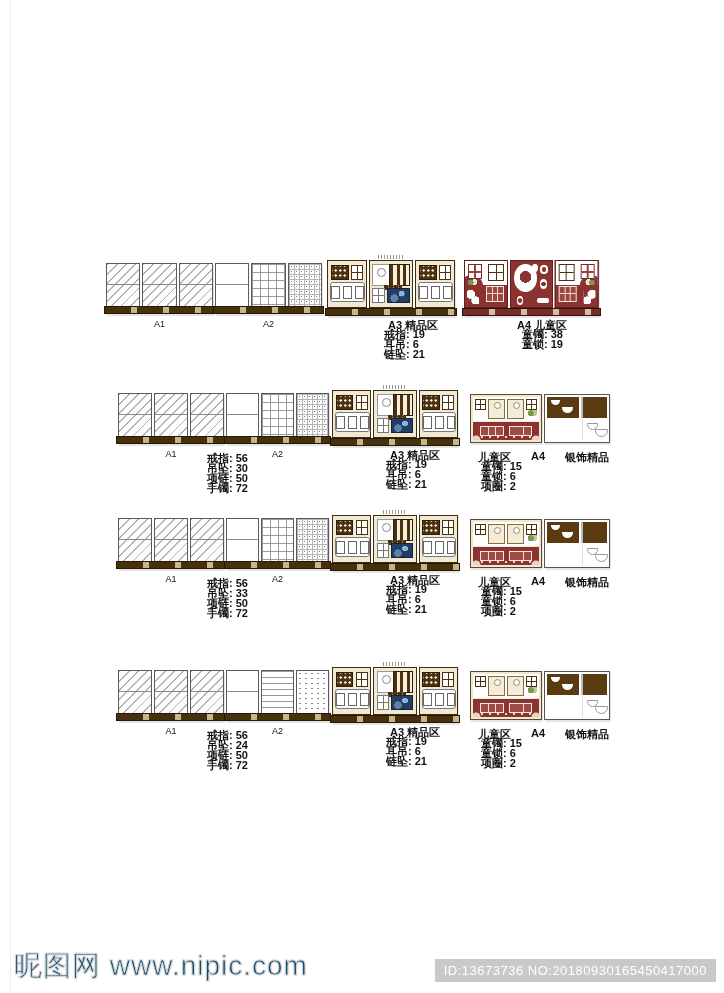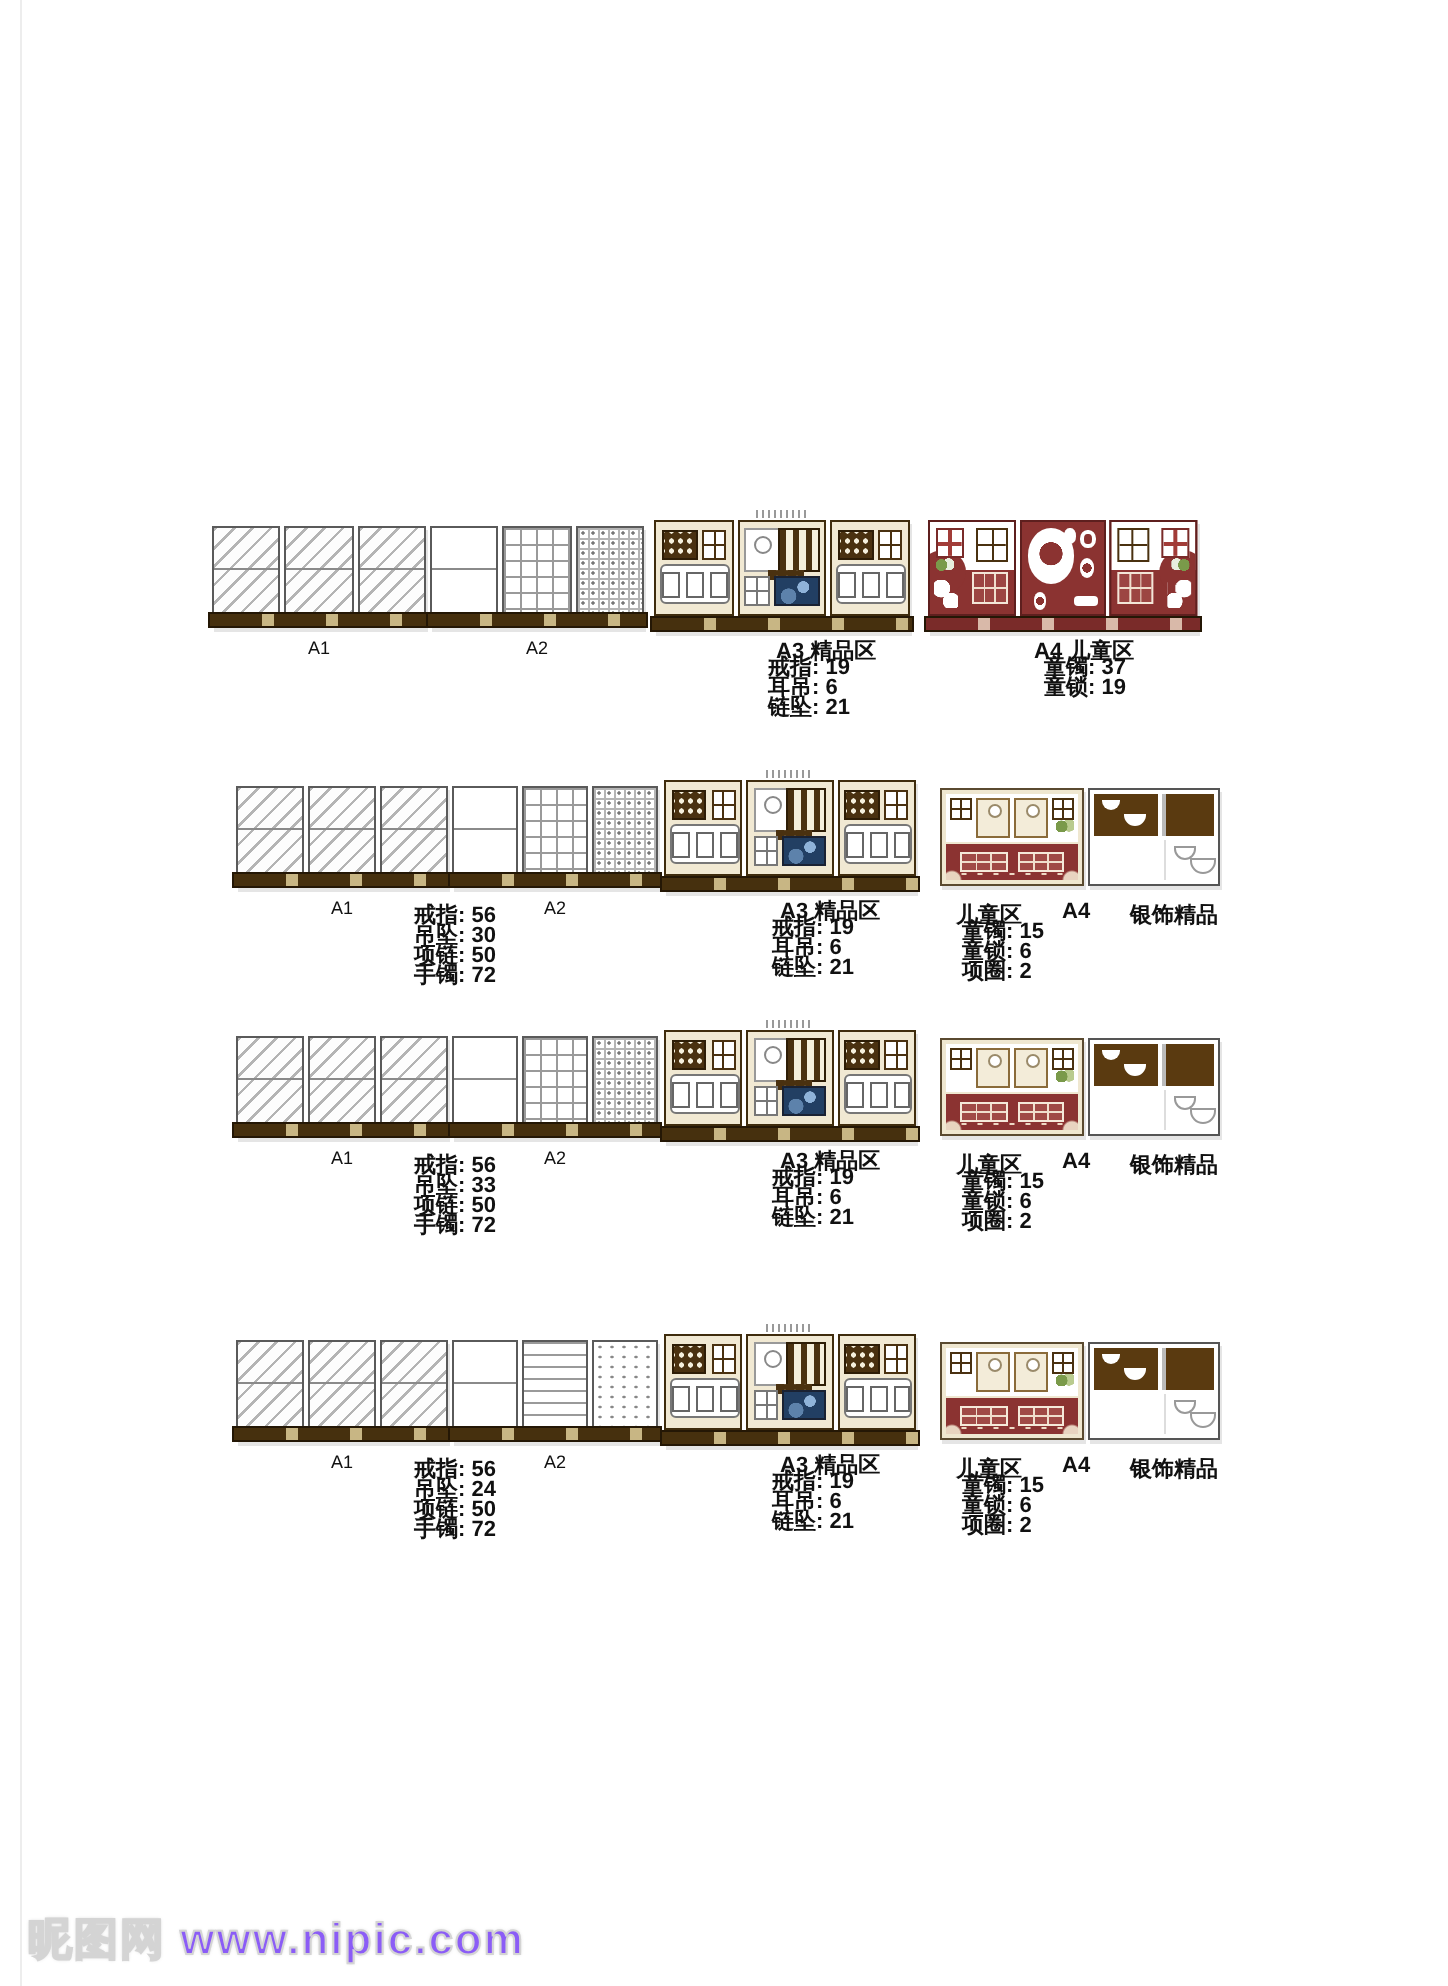--- a/index.html
+++ b/index.html
@@ -120,22 +120,22 @@
   .spl .b2{left:46%;top:48%;width:11px;height:6px;}
   .sprb .b1{left:14%;top:14%;width:9px;height:5px;border:1px solid #999;}
   .sprb .b2{left:50%;top:46%;width:11px;height:6px;border:1px solid #999;}
 
   
   .lbl{position:absolute;font-size:9px;font-weight:400;color:#111;text-align:center;}
   .tb{position:absolute;font-size:11px;font-weight:700;color:#111;white-space:nowrap;}
   .tb div{line-height:10px;}
 
   
-  .wm{position:absolute;left:14px;bottom:8px;font-size:22px;font-weight:700;letter-spacing:1px;
-      color:#8b5cf6;-webkit-text-stroke:1px #d4d4d4;text-shadow:0 0 1px #d0d0d0,0 0 2px #dcdcdc;}
+  .wm{position:absolute;left:14px;bottom:8px;font-size:28px;font-weight:400;letter-spacing:1px;
+      color:#0c4a6e;-webkit-text-stroke:1px #d4d4d4;text-shadow:0 0 1px #d0d0d0,0 0 2px #dcdcdc;}
   .badge{position:absolute;right:8px;bottom:11px;background:#c9c9c9;color:#ffffff;
          font-size:13px;padding:4px 9px;letter-spacing:.5px;}
 </style>
 </head>
 <body>
 
 <div class="page">
   <div class="edge-line"></div>
 
   <section class="row" style="top:263px">
@@ -216,21 +216,21 @@
     <div class="lbl" style="left:106px;width:107px;top:56px">A1</div>
     <div class="lbl" style="left:215px;width:107px;top:56px">A2</div>
     <div class="tb" style="left:388px;top:55px">A3 精品区</div>
     <div class="tb" style="left:384px;top:66px">
       <div>戒指: 19</div>
       <div>耳吊: 6</div>
       <div>链坠: 21</div>
     </div>
     <div class="tb" style="left:517px;top:55px">A4 儿童区</div>
     <div class="tb" style="left:522px;top:66px">
-      <div>童镯: 37</div>
+      <div>童镯: 38</div>
       <div>童锁: 19</div>
     </div>
   </section>
 
   <section class="row" style="top:393px">
     <div class="grp" style="left:118px;width:106px">
       <div class="prow">
         <div class="pan hatch"></div>
         <div class="pan hatch"></div>
         <div class="pan hatch"></div>
@@ -525,13 +525,14 @@
     <div class="tb" style="left:531px;top:57px">A4</div>
     <div class="tb" style="left:481px;top:68px">
       <div>童镯: 15</div>
       <div>童锁: 6</div>
       <div>项圈: 2</div>
     </div>
     <div class="tb" style="left:565px;top:57px">银饰精品</div>
   </section>
 
   <div class="wm">昵图网 www.nipic.com</div>
+  <div class="badge">ID:13673736 NO:20180930165450417000</div>
 </div>
 
 </body></html>

